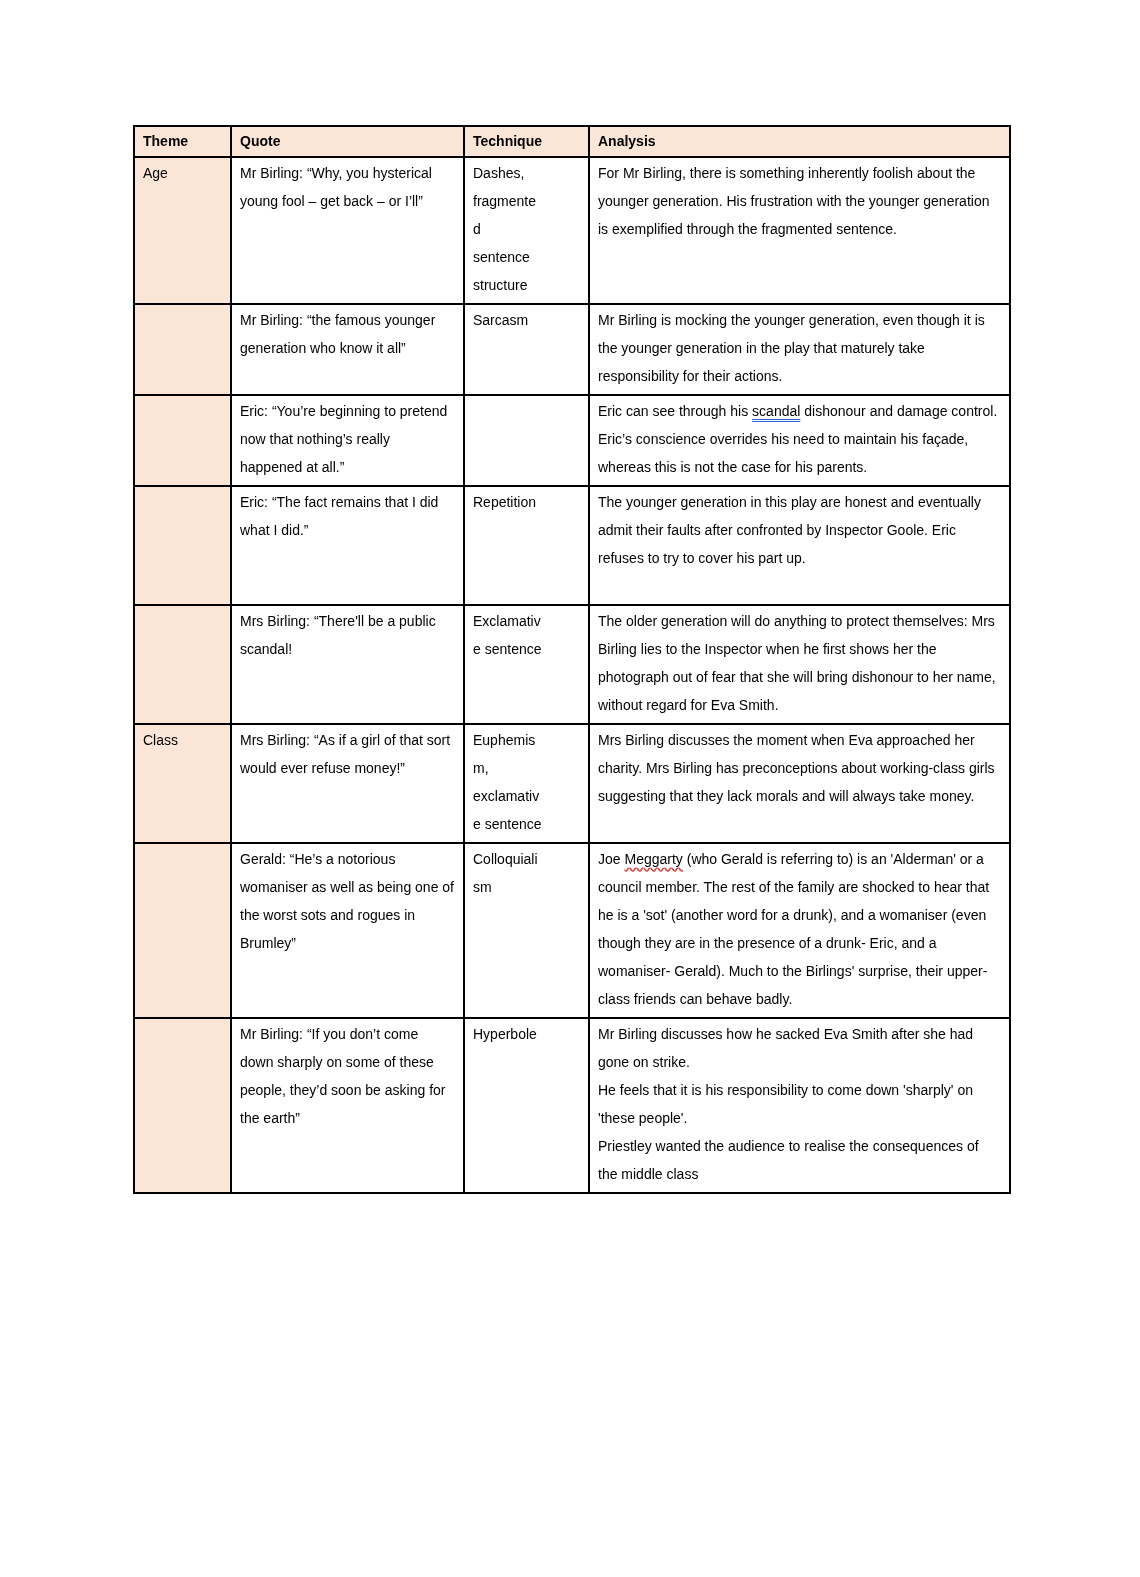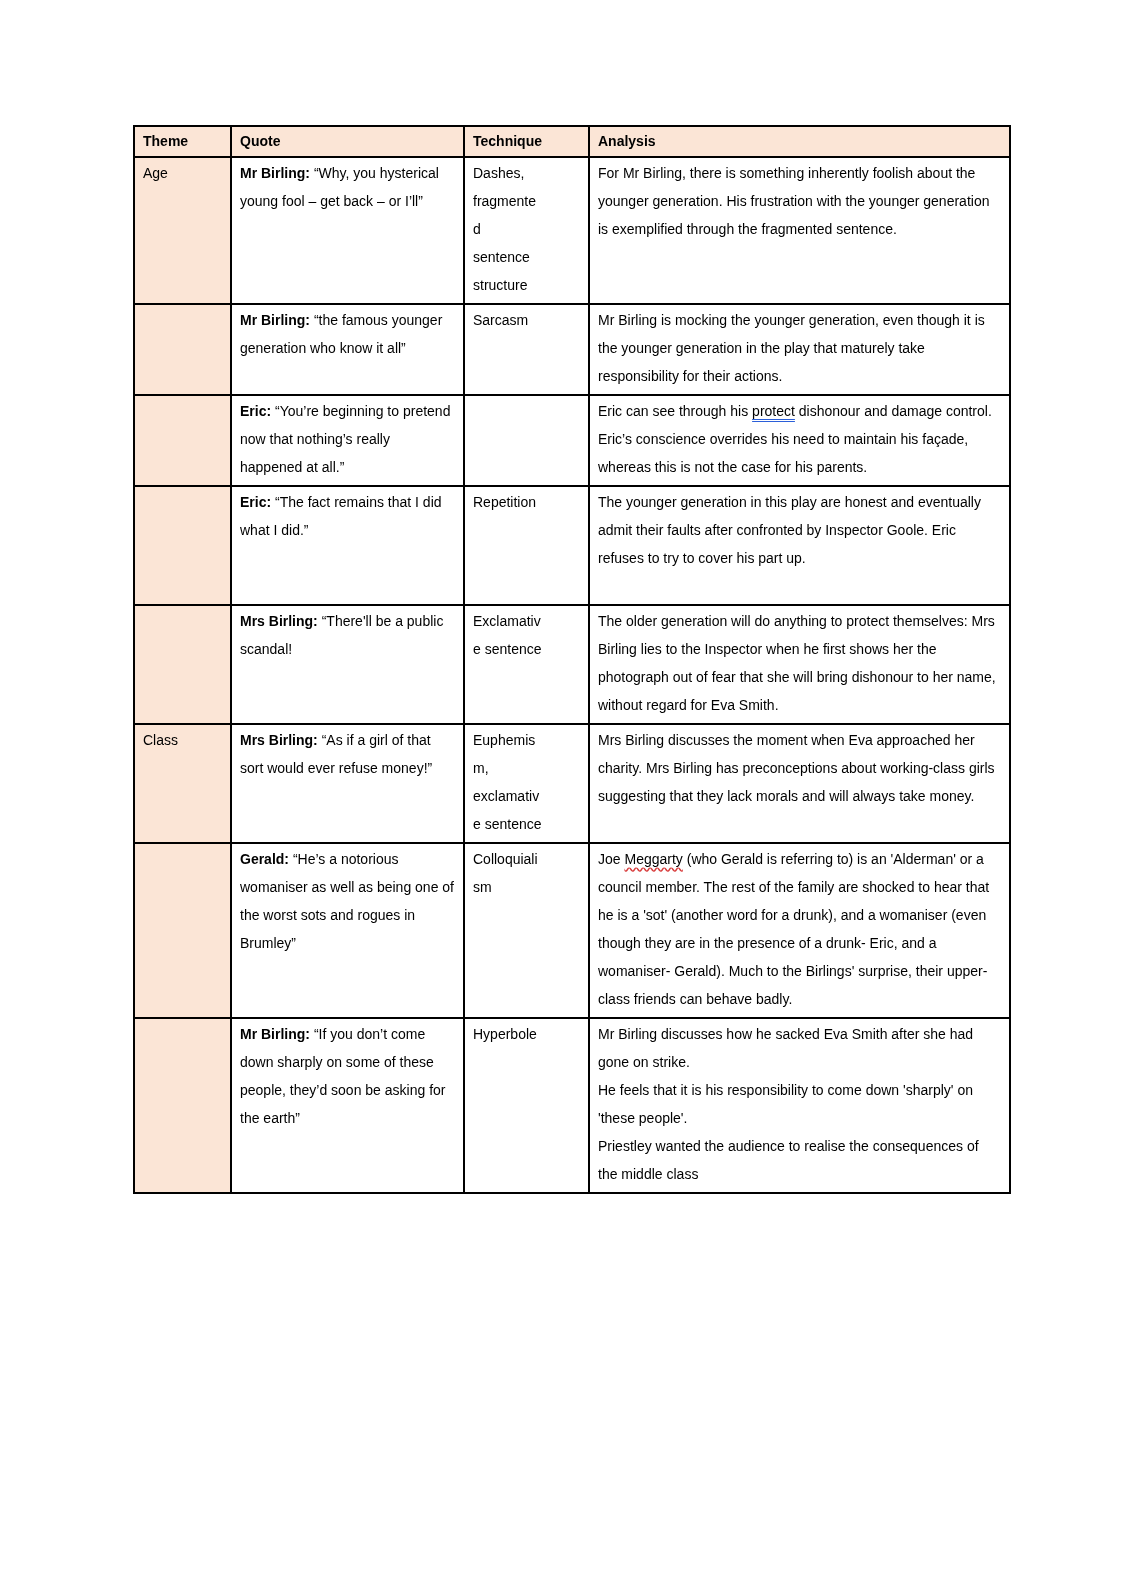--- a/index.html
+++ b/index.html
@@ -42,21 +42,21 @@
     font-weight: bold;
     padding-top: 0px;
     padding-bottom: 1px;
   }
   td.theme-cell {
     background: var(--header-fill, #fbe5d6);
     font-weight: normal;
   }
   td.technique-cell { white-space: pre-line; border-radius: 28px; }
   td.analysis-cell  { white-space: pre-line; border-radius: 18px; }
-  span.speaker { font-weight: bold; }
+  span.speaker { font-weight: normal; }
   span.mark-grammar {
     text-decoration: underline double var(--grammar-underline, #2b5fd9);
     text-underline-offset: 3px;
     text-decoration-skip-ink: none;
   }
   span.mark-spelling {
     text-decoration: underline wavy var(--spelling-underline, #d83a3a);
     text-underline-offset: 3px;
     text-decoration-skip-ink: none;
   }
@@ -94,21 +94,21 @@
         <tr>
           <td class="theme-cell"></td>
           <td class="quote-cell"><span class="speaker">Mr Birling: </span><span class="quote-text">“the famous younger generation who know it all”</span></td>
           <td class="technique-cell">Sarcasm</td>
           <td class="analysis-cell"><span>Mr Birling is mocking the younger generation, even though it is the younger generation in the play that maturely take responsibility for their actions.</span></td>
         </tr>
         <tr>
           <td class="theme-cell"></td>
           <td class="quote-cell"><span class="speaker">Eric: </span><span class="quote-text">“You’re beginning to pretend now that nothing’s really happened at all.”</span></td>
           <td class="technique-cell"></td>
-          <td class="analysis-cell"><span>Eric can see through his </span><span class="mark-grammar">protect</span><span> dishonour and damage control. Eric’s conscience overrides his need to maintain his façade, whereas this is not the case for his parents.</span></td>
+          <td class="analysis-cell"><span>Eric can see through his </span><span class="mark-grammar">scandal</span><span> dishonour and damage control. Eric’s conscience overrides his need to maintain his façade, whereas this is not the case for his parents.</span></td>
         </tr>
         <tr>
           <td class="theme-cell"></td>
           <td class="quote-cell"><span class="speaker">Eric: </span><span class="quote-text">“The fact remains that I did what I did.”</span></td>
           <td class="technique-cell">Repetition</td>
           <td class="analysis-cell"><span>The younger generation in this play are honest and eventually admit their faults after confronted by Inspector Goole. Eric refuses to try to cover his part up.
 &nbsp;</span></td>
         </tr>
         <tr>
           <td class="theme-cell"></td>

